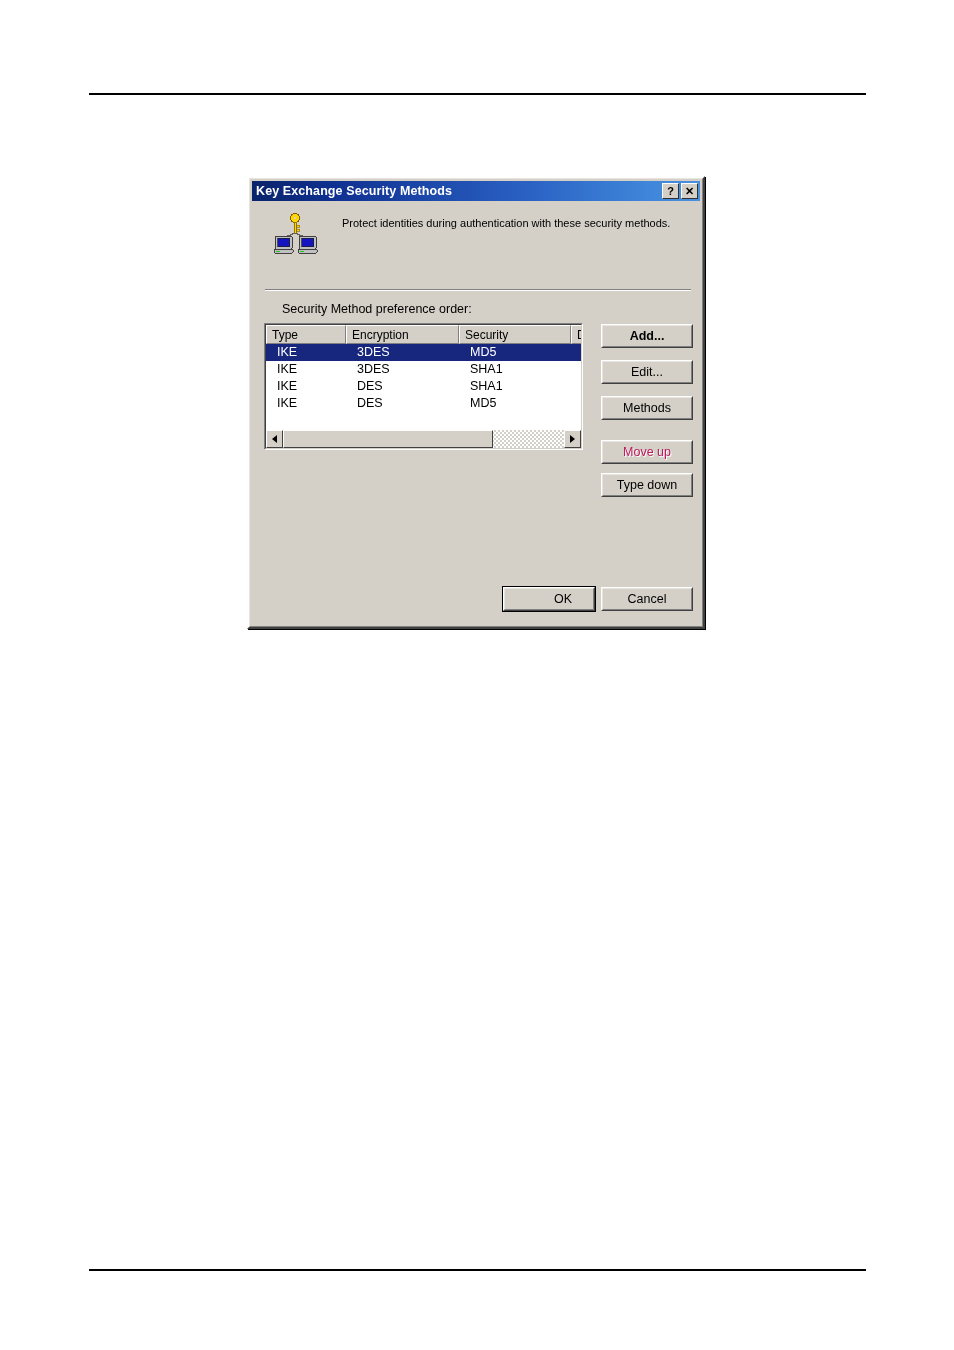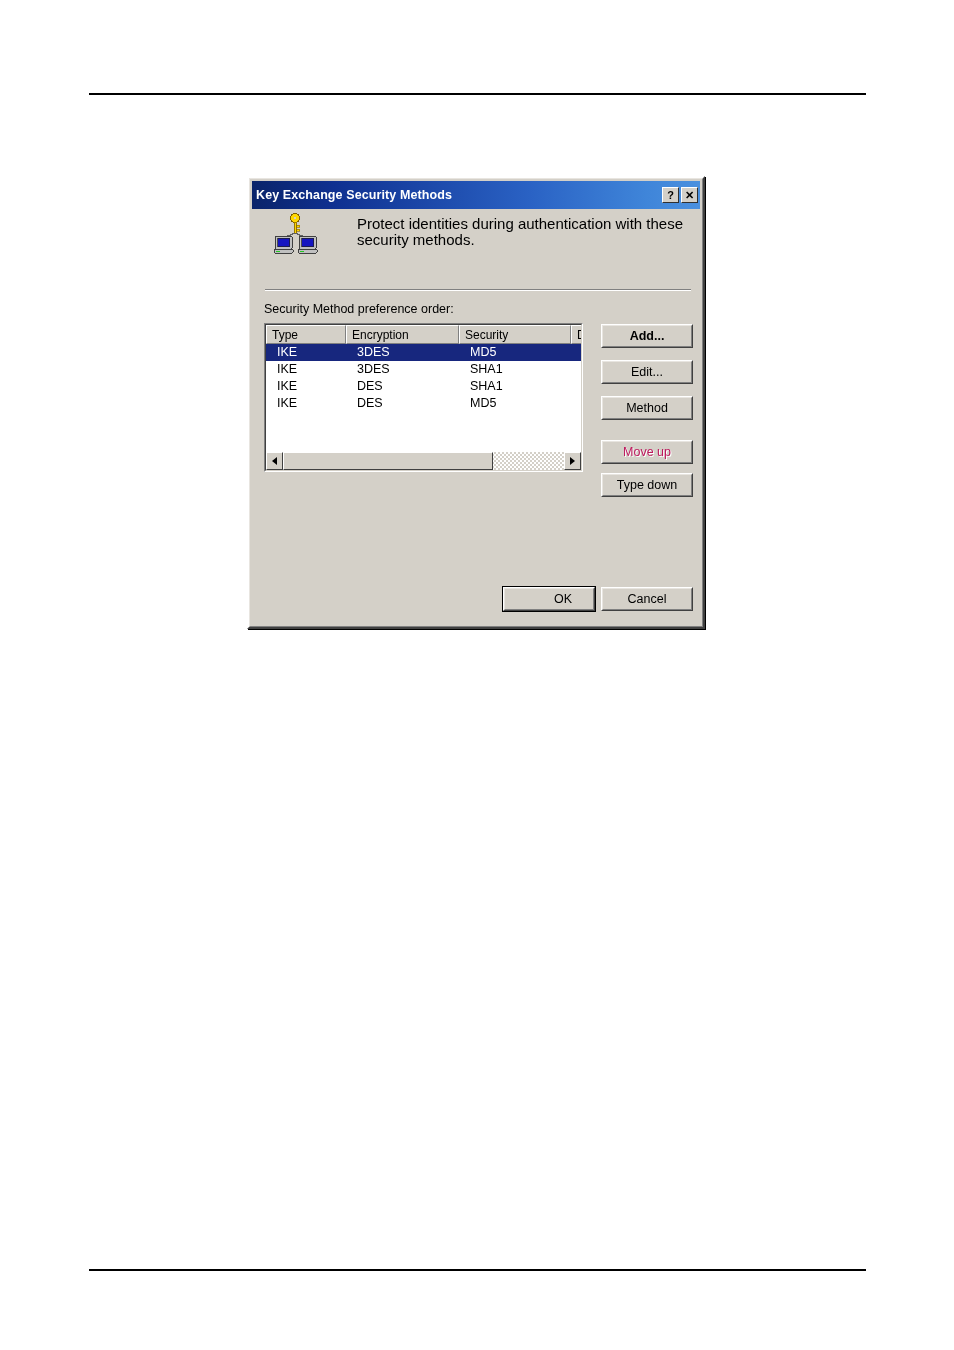--- a/index.html
+++ b/index.html
@@ -50,21 +50,21 @@
     border-bottom: 1px solid #808080;
     box-sizing: border-box;
   }
 
   
   .titlebar {
     position: absolute;
     left: 3px;
     top: 3px;
     right: 3px;
-    height: 28px;
+    height: 20px;
     background: linear-gradient(to right, #0a246a 0%, #0f3090 18%, #2a62c4 62%, #3f85d9 88%, #4a90df 100%);
     display: flex;
     align-items: center;
     padding: 0 2px 0 4px;
     box-sizing: border-box;
   }
   .titlebar-text {
     color: #ffffff;
     font-size: 12.5px;
     font-weight: bold;
@@ -107,54 +107,53 @@
     left: 20px;
     top: 8px;
     width: 48px;
     height: 44px;
   }
   .desc-text {
     position: absolute;
     left: 90px;
     top: 12px;
     width: 340px;
-    font-size: 15px;
+    font-size: 11px;
     color: #000000;
     line-height: 15.5px;
-    margin-left: 15px;
   }
 
   .etched-sep {
     position: absolute;
     left: 16px;
     top: 111px;
     width: 426px;
     height: 2px;
     border-top: 1px solid #808080;
     border-bottom: 1px solid #ffffff;
     box-sizing: border-box;
   }
 
   
   .list-label {
     position: absolute;
-    left: 15px;
+    left: 33px;
     top: 124px;
     font-size: 12.5px;
     color: #000000;
     white-space: nowrap;
   }
 
   
   .listview {
     position: absolute;
     left: 15px;
     top: 145px;
     width: 319px;
-    height: 149px;
+    height: 127px;
     background: #ffffff;
     border-top: 1px solid #808080;
     border-left: 1px solid #808080;
     border-right: 1px solid #ffffff;
     border-bottom: 1px solid #ffffff;
     box-sizing: border-box;
   }
   .listview-inner {
     position: absolute;
     left: 0; top: 0; right: 0; bottom: 0;
@@ -418,20 +417,20 @@
         <div class="sb-arrow">
             <span class="tri tri-right"></span>
           </div>
       </div>
 
     </div>
   </div>
 
   <div class="btn side-btn" id="btn-add">Add...</div>
   <div class="btn side-btn" id="btn-edit">Edit...</div>
-  <div class="btn side-btn" id="btn-remove">Method</div>
+  <div class="btn side-btn" id="btn-remove">Methods</div>
   <div class="btn side-btn disabled" id="btn-move-up">Move up</div>
   <div class="btn side-btn" id="btn-move-down">Type down</div>
 
   <div class="btn bottom-btn default-btn" id="btn-ok">OK</div>
   <div class="btn bottom-btn" id="btn-cancel">Cancel</div>
 
 </div>
 
 </body></html>

